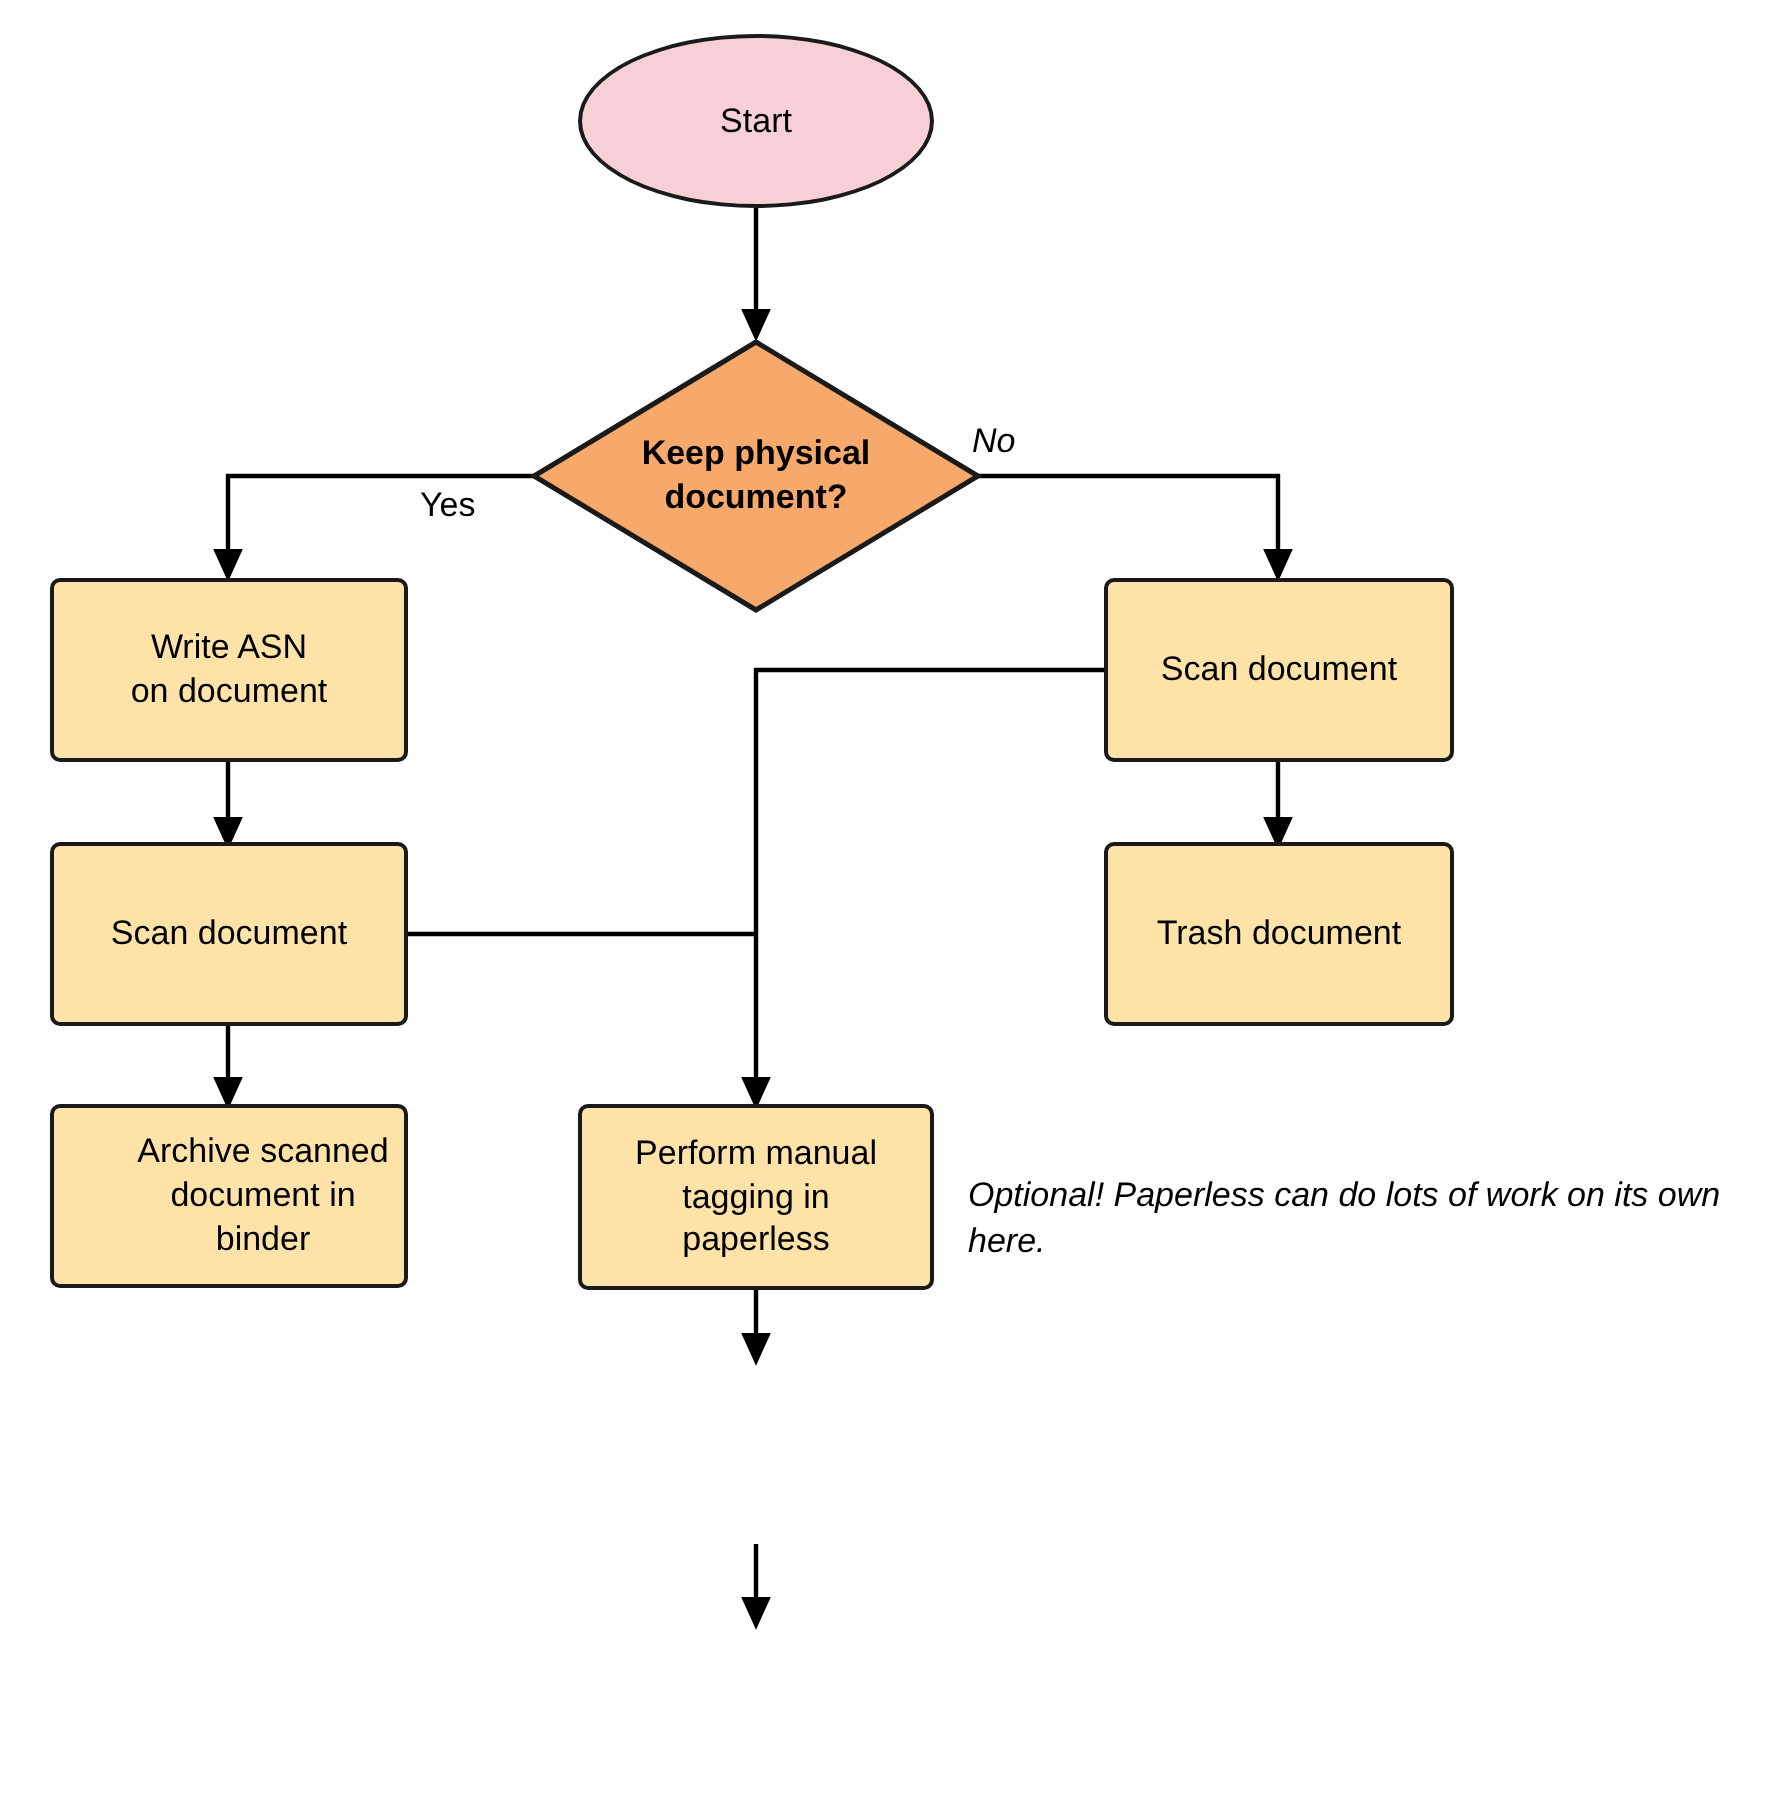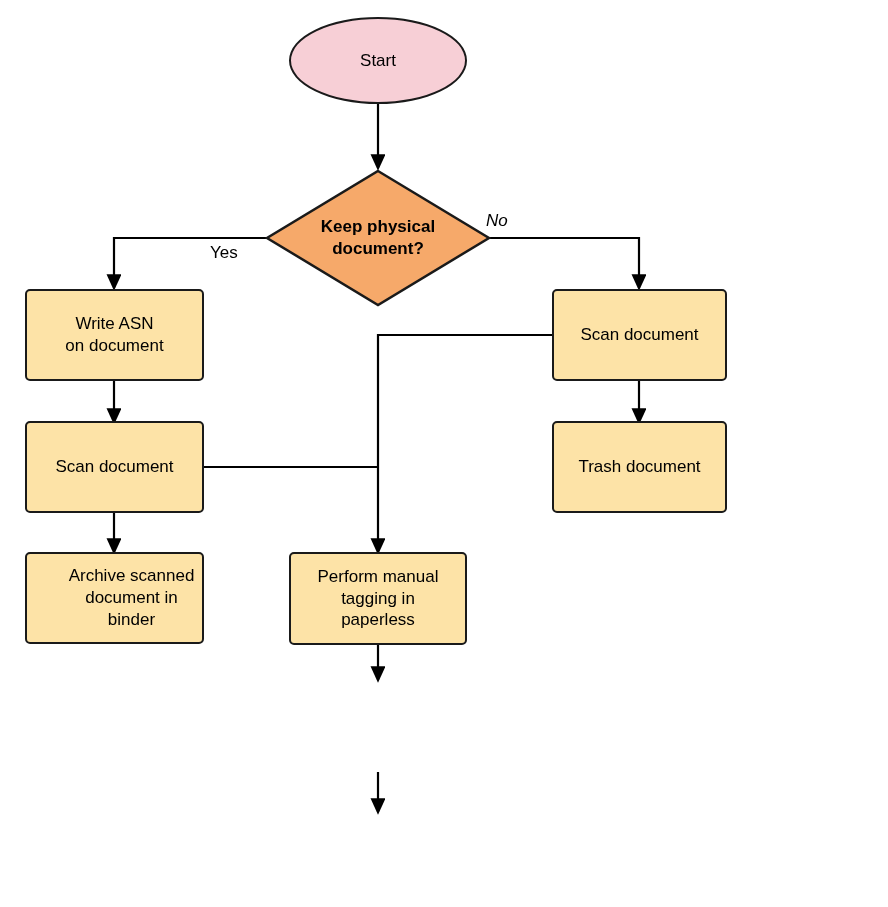--- a/index.html
+++ b/index.html
@@ -165,14 +165,15 @@
   </div>
 
   <div class="node process" style="left:289px; top:552px; width:178px; height:93px;text-align:center;">
     <span>Perform manual
 tagging in
 paperless</span>
   </div>
 
 
 
+  <div class="note" style="left:484px; top:587px;">Optional! Paperless can do lots of work on its own here.</div>
 
 </div>
 
 </body></html>

